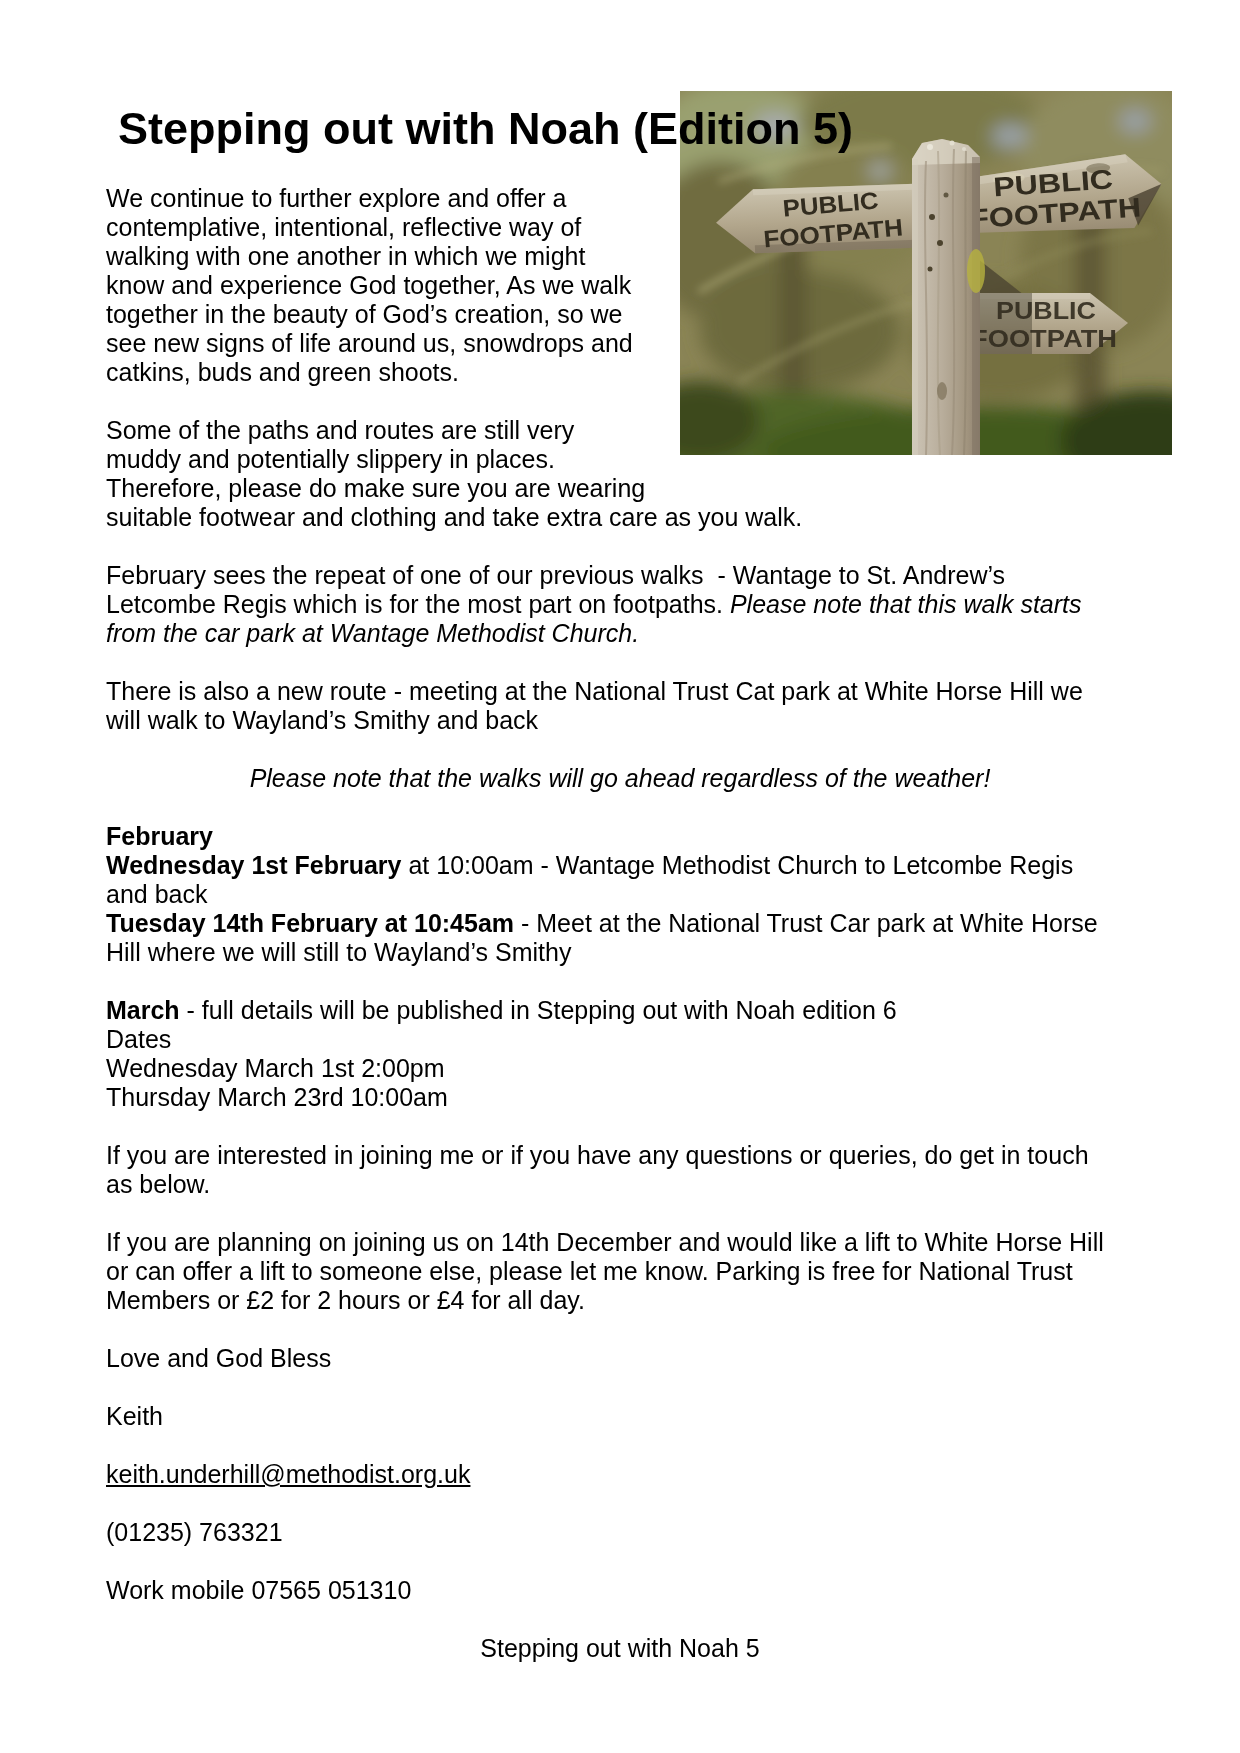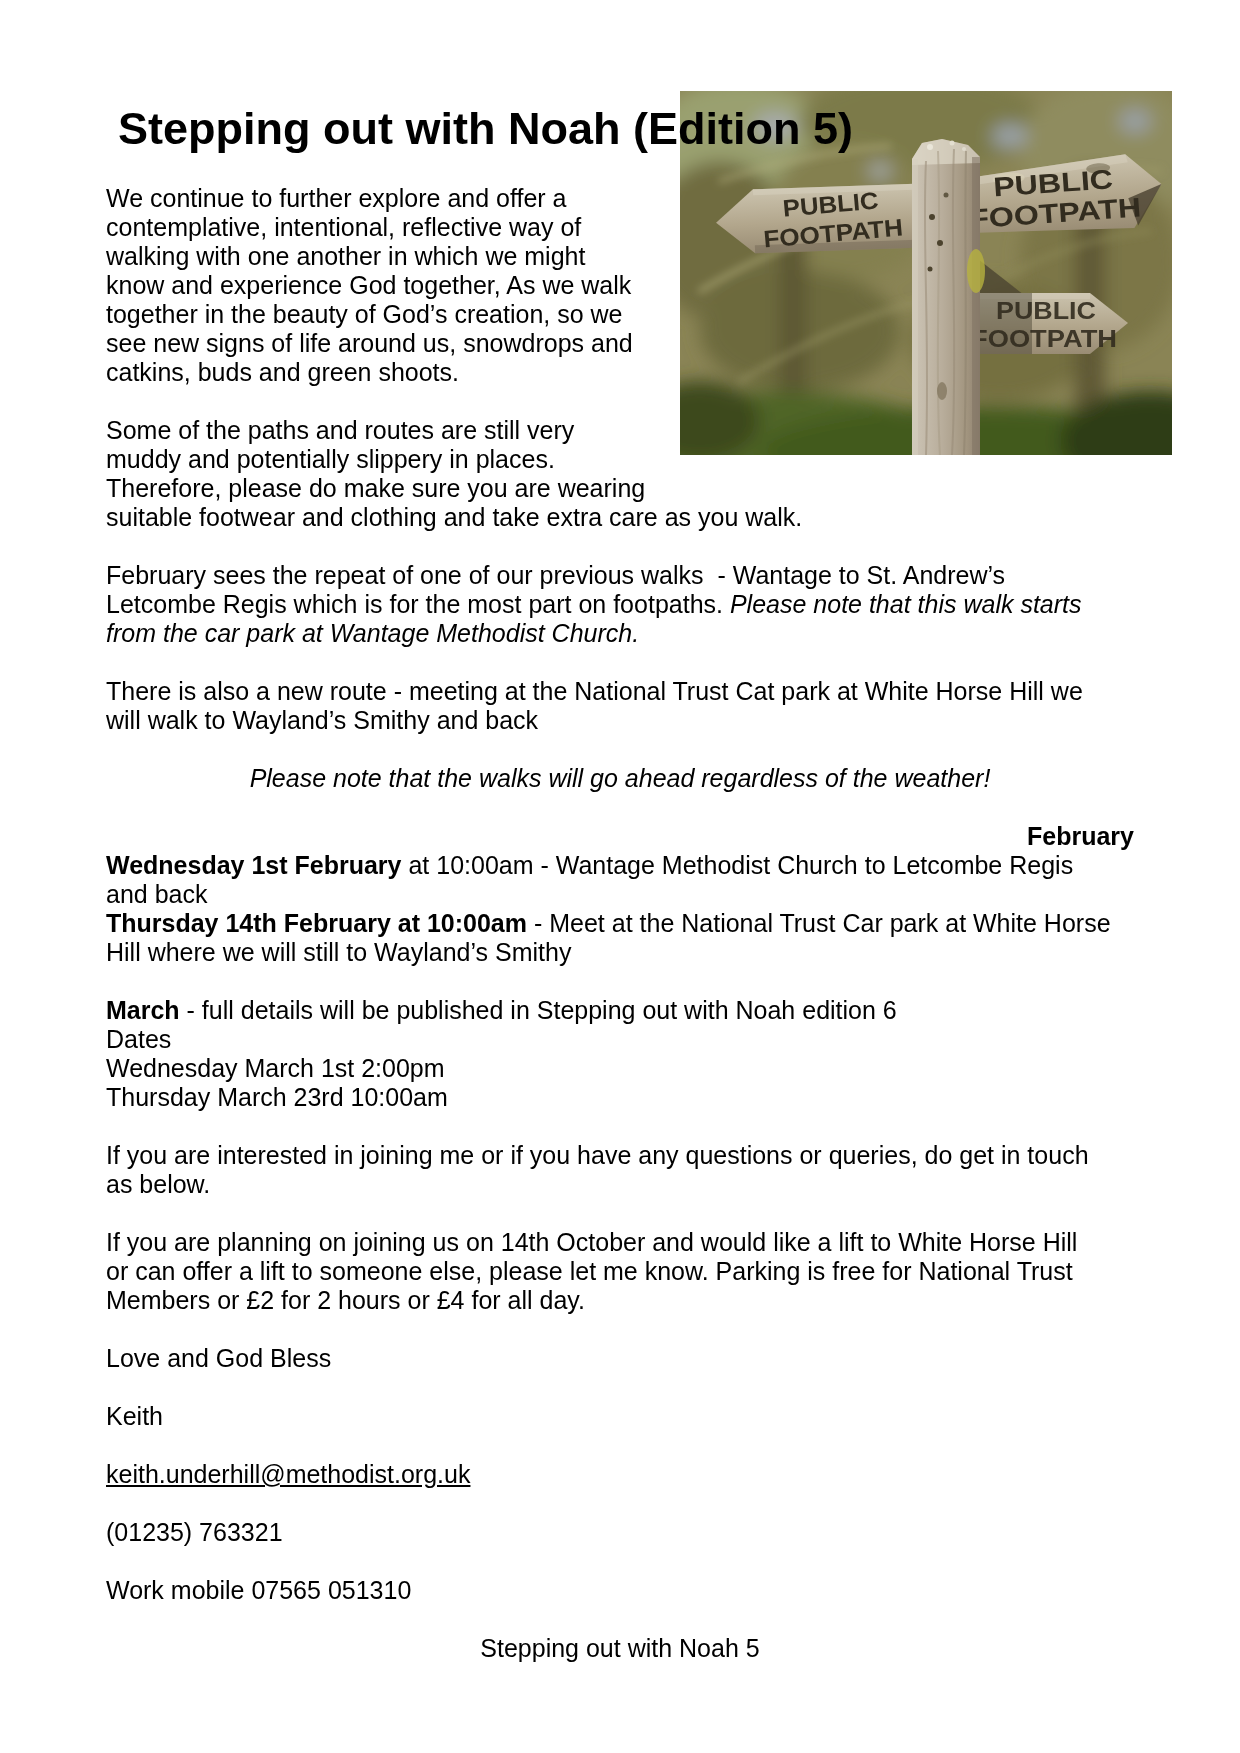--- a/index.html
+++ b/index.html
@@ -17,21 +17,21 @@
     width:1028px;
   }
   h1.title {
     font-size:45px;
     line-height:54px;
     font-weight:bold;
     margin:0 0 28px 12px;
   }
   p.para { margin:0 0 29px 0; font-size:25px; line-height:29px; }
   .ln { display:block; white-space:pre; }
-  .b  { font-weight:bold;text-align:right; }
+  .b  { font-weight:bold; }
   .i  { font-style:italic; }
   .bi { font-weight:normal; font-style:italic;text-align:center; }
   .underline { text-decoration:underline;margin-top:44px; }
   .footer-line {
     font-size:25px; line-height:29px;
     text-align:center;
     margin-top:17px;
   }
   .photo {
     position:absolute;
@@ -184,38 +184,38 @@
     </p>
 
     <p class="para">
       <span class="ln bi">Please note that the walks will go ahead regardless of the weather!</span>
     </p>
 
     <p class="para">
       <span class="ln b">February</span>
       <span class="ln"><span class="b">Wednesday 1st February</span><span> at 10:00am - Wantage Methodist Church to Letcombe Regis</span></span>
       <span class="ln">and back</span>
-      <span class="ln"><span class="b">Thursday 14th February at 10:00am</span><span> - Meet at the National Trust Car park at White Horse</span></span>
+      <span class="ln"><span class="b">Tuesday 14th February at 10:45am</span><span> - Meet at the National Trust Car park at White Horse</span></span>
       <span class="ln">Hill where we will still to Wayland’s Smithy</span>
     </p>
 
     <p class="para">
       <span class="ln"><span class="b">March</span><span> - full details will be published in Stepping out with Noah edition 6</span></span>
       <span class="ln">Dates</span>
       <span class="ln">Wednesday March 1st 2:00pm</span>
       <span class="ln">Thursday March 23rd 10:00am</span>
     </p>
 
     <p class="para">
       <span class="ln">If you are interested in joining me or if you have any questions or queries, do get in touch</span>
       <span class="ln">as below.</span>
     </p>
 
     <p class="para">
-      <span class="ln">If you are planning on joining us on 14th October and would like a lift to White Horse Hill</span>
+      <span class="ln">If you are planning on joining us on 14th December and would like a lift to White Horse Hill</span>
       <span class="ln">or can offer a lift to someone else, please let me know. Parking is free for National Trust</span>
       <span class="ln">Members or £2 for 2 hours or £4 for all day.</span>
     </p>
 
     <p class="para">
       <span class="ln">Love and God Bless</span>
     </p>
 
     <p class="para">
       <span class="ln">Keith</span>

